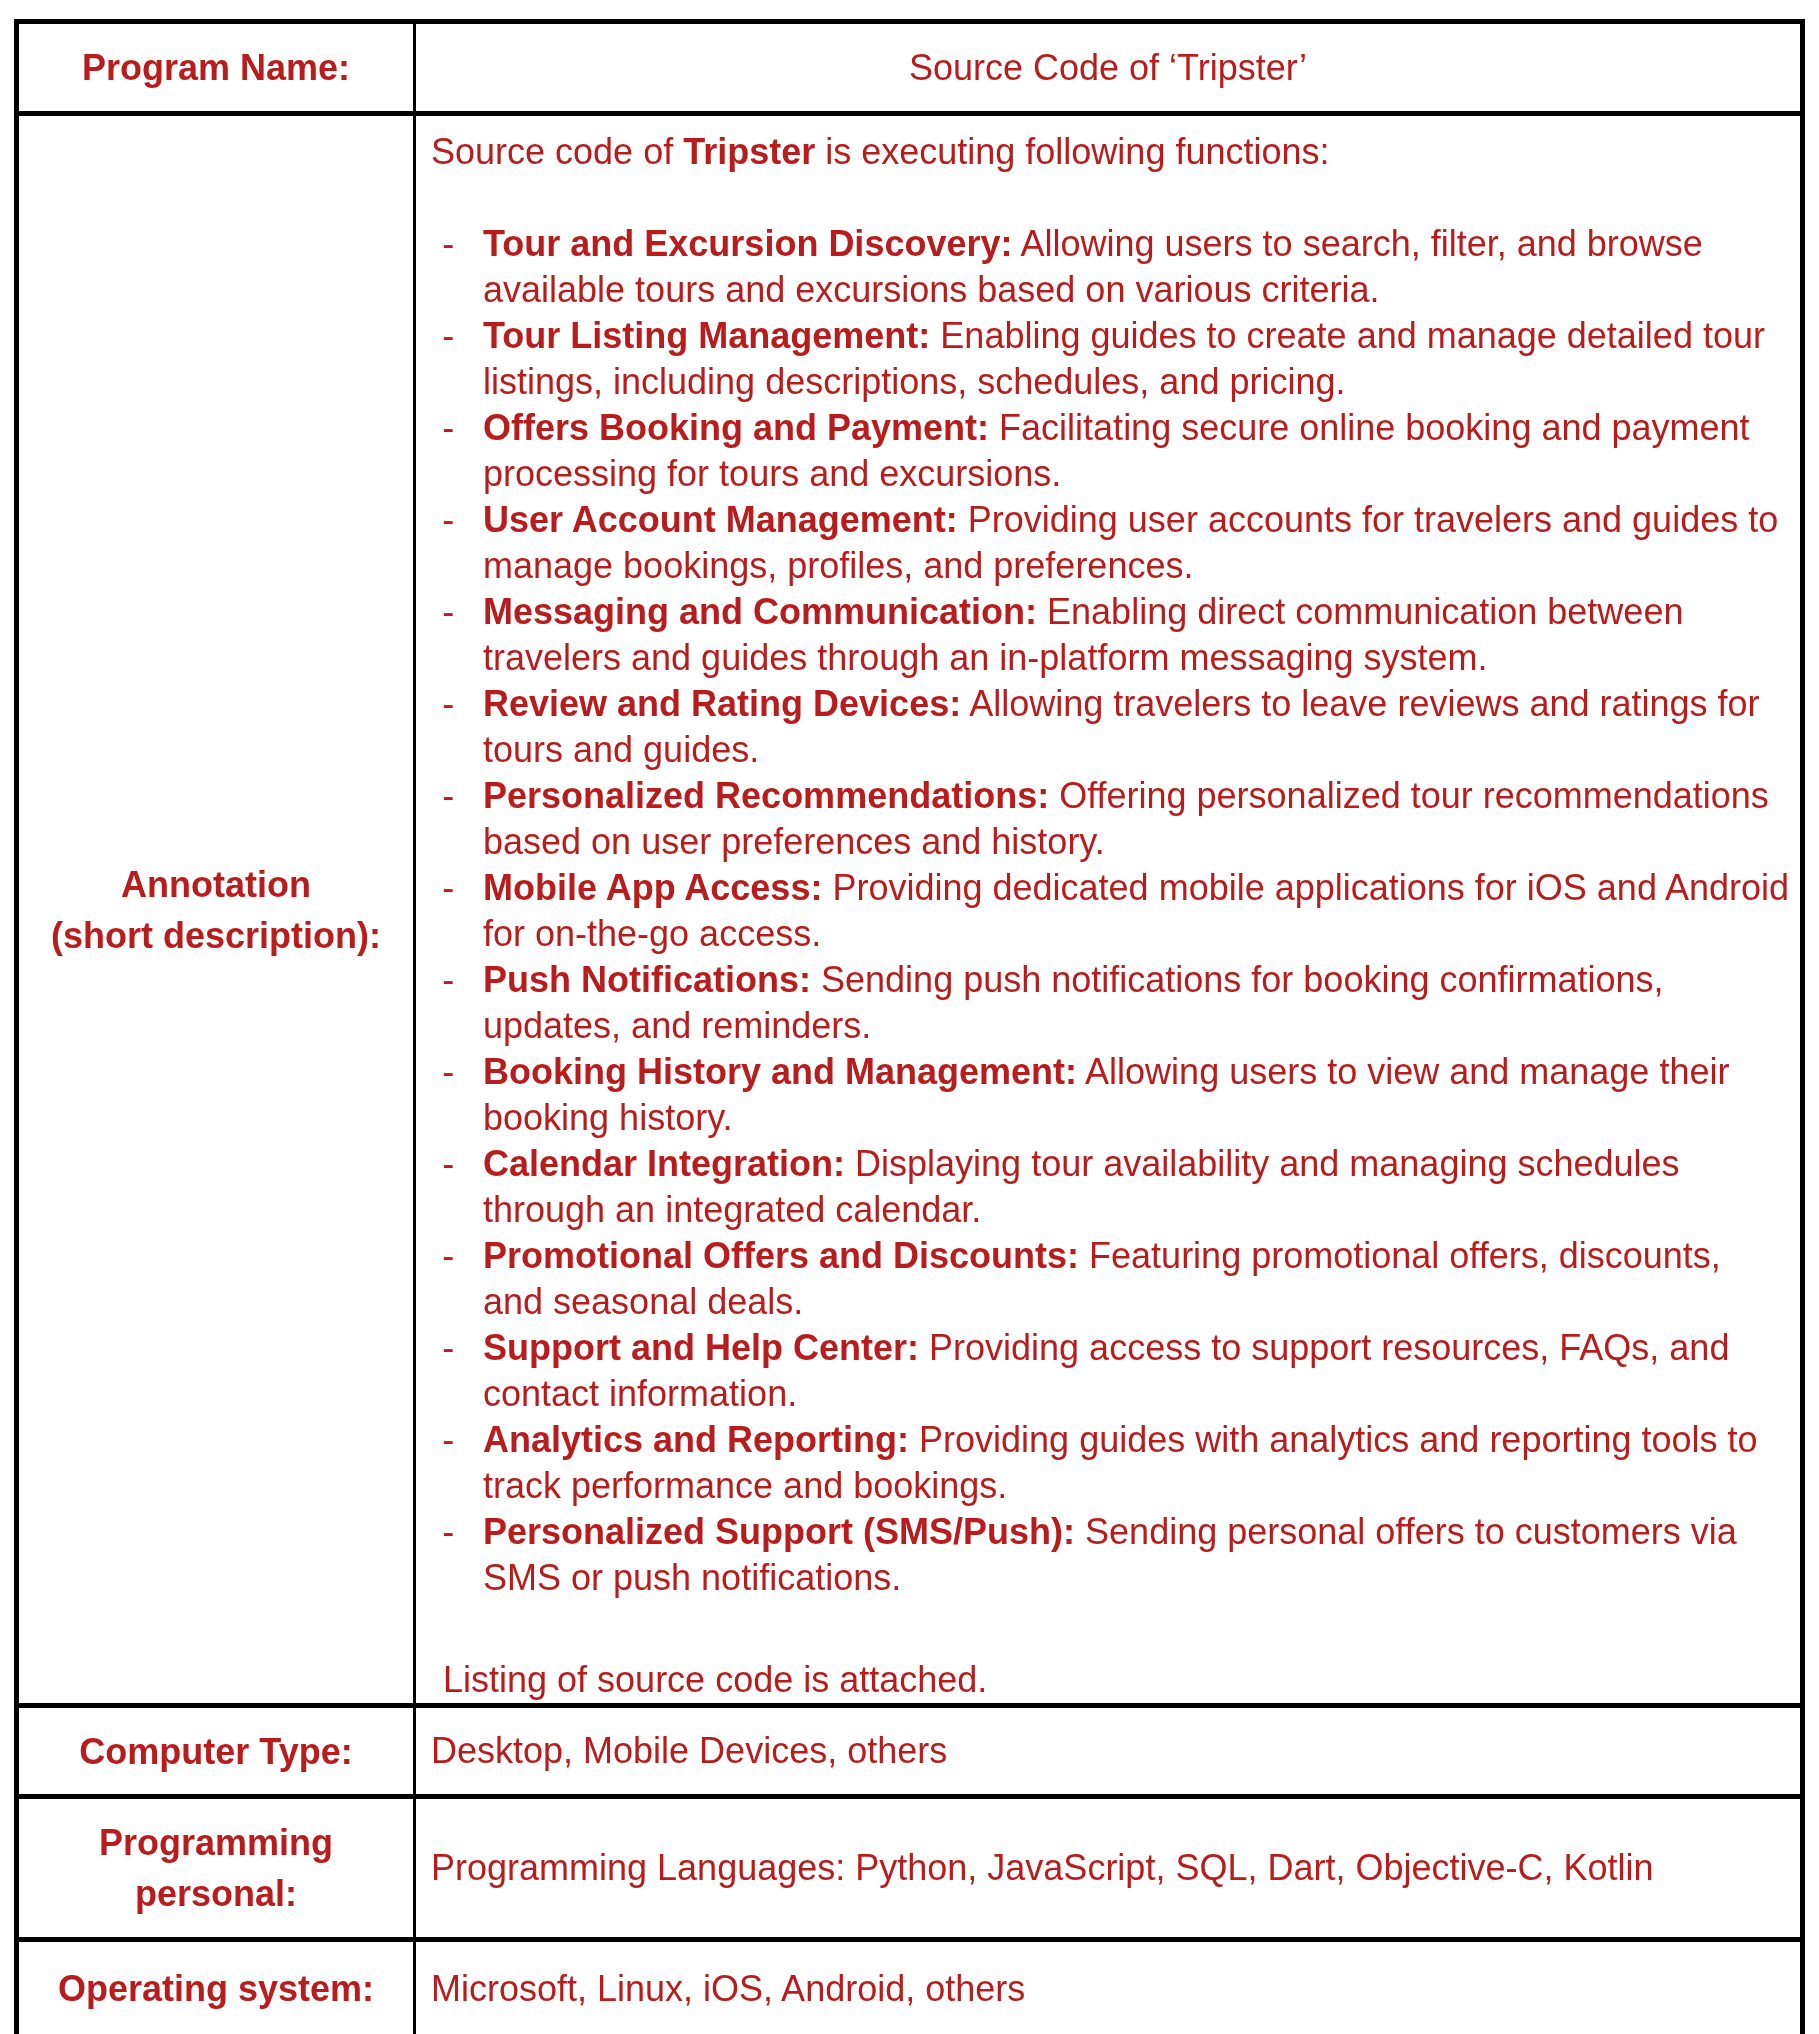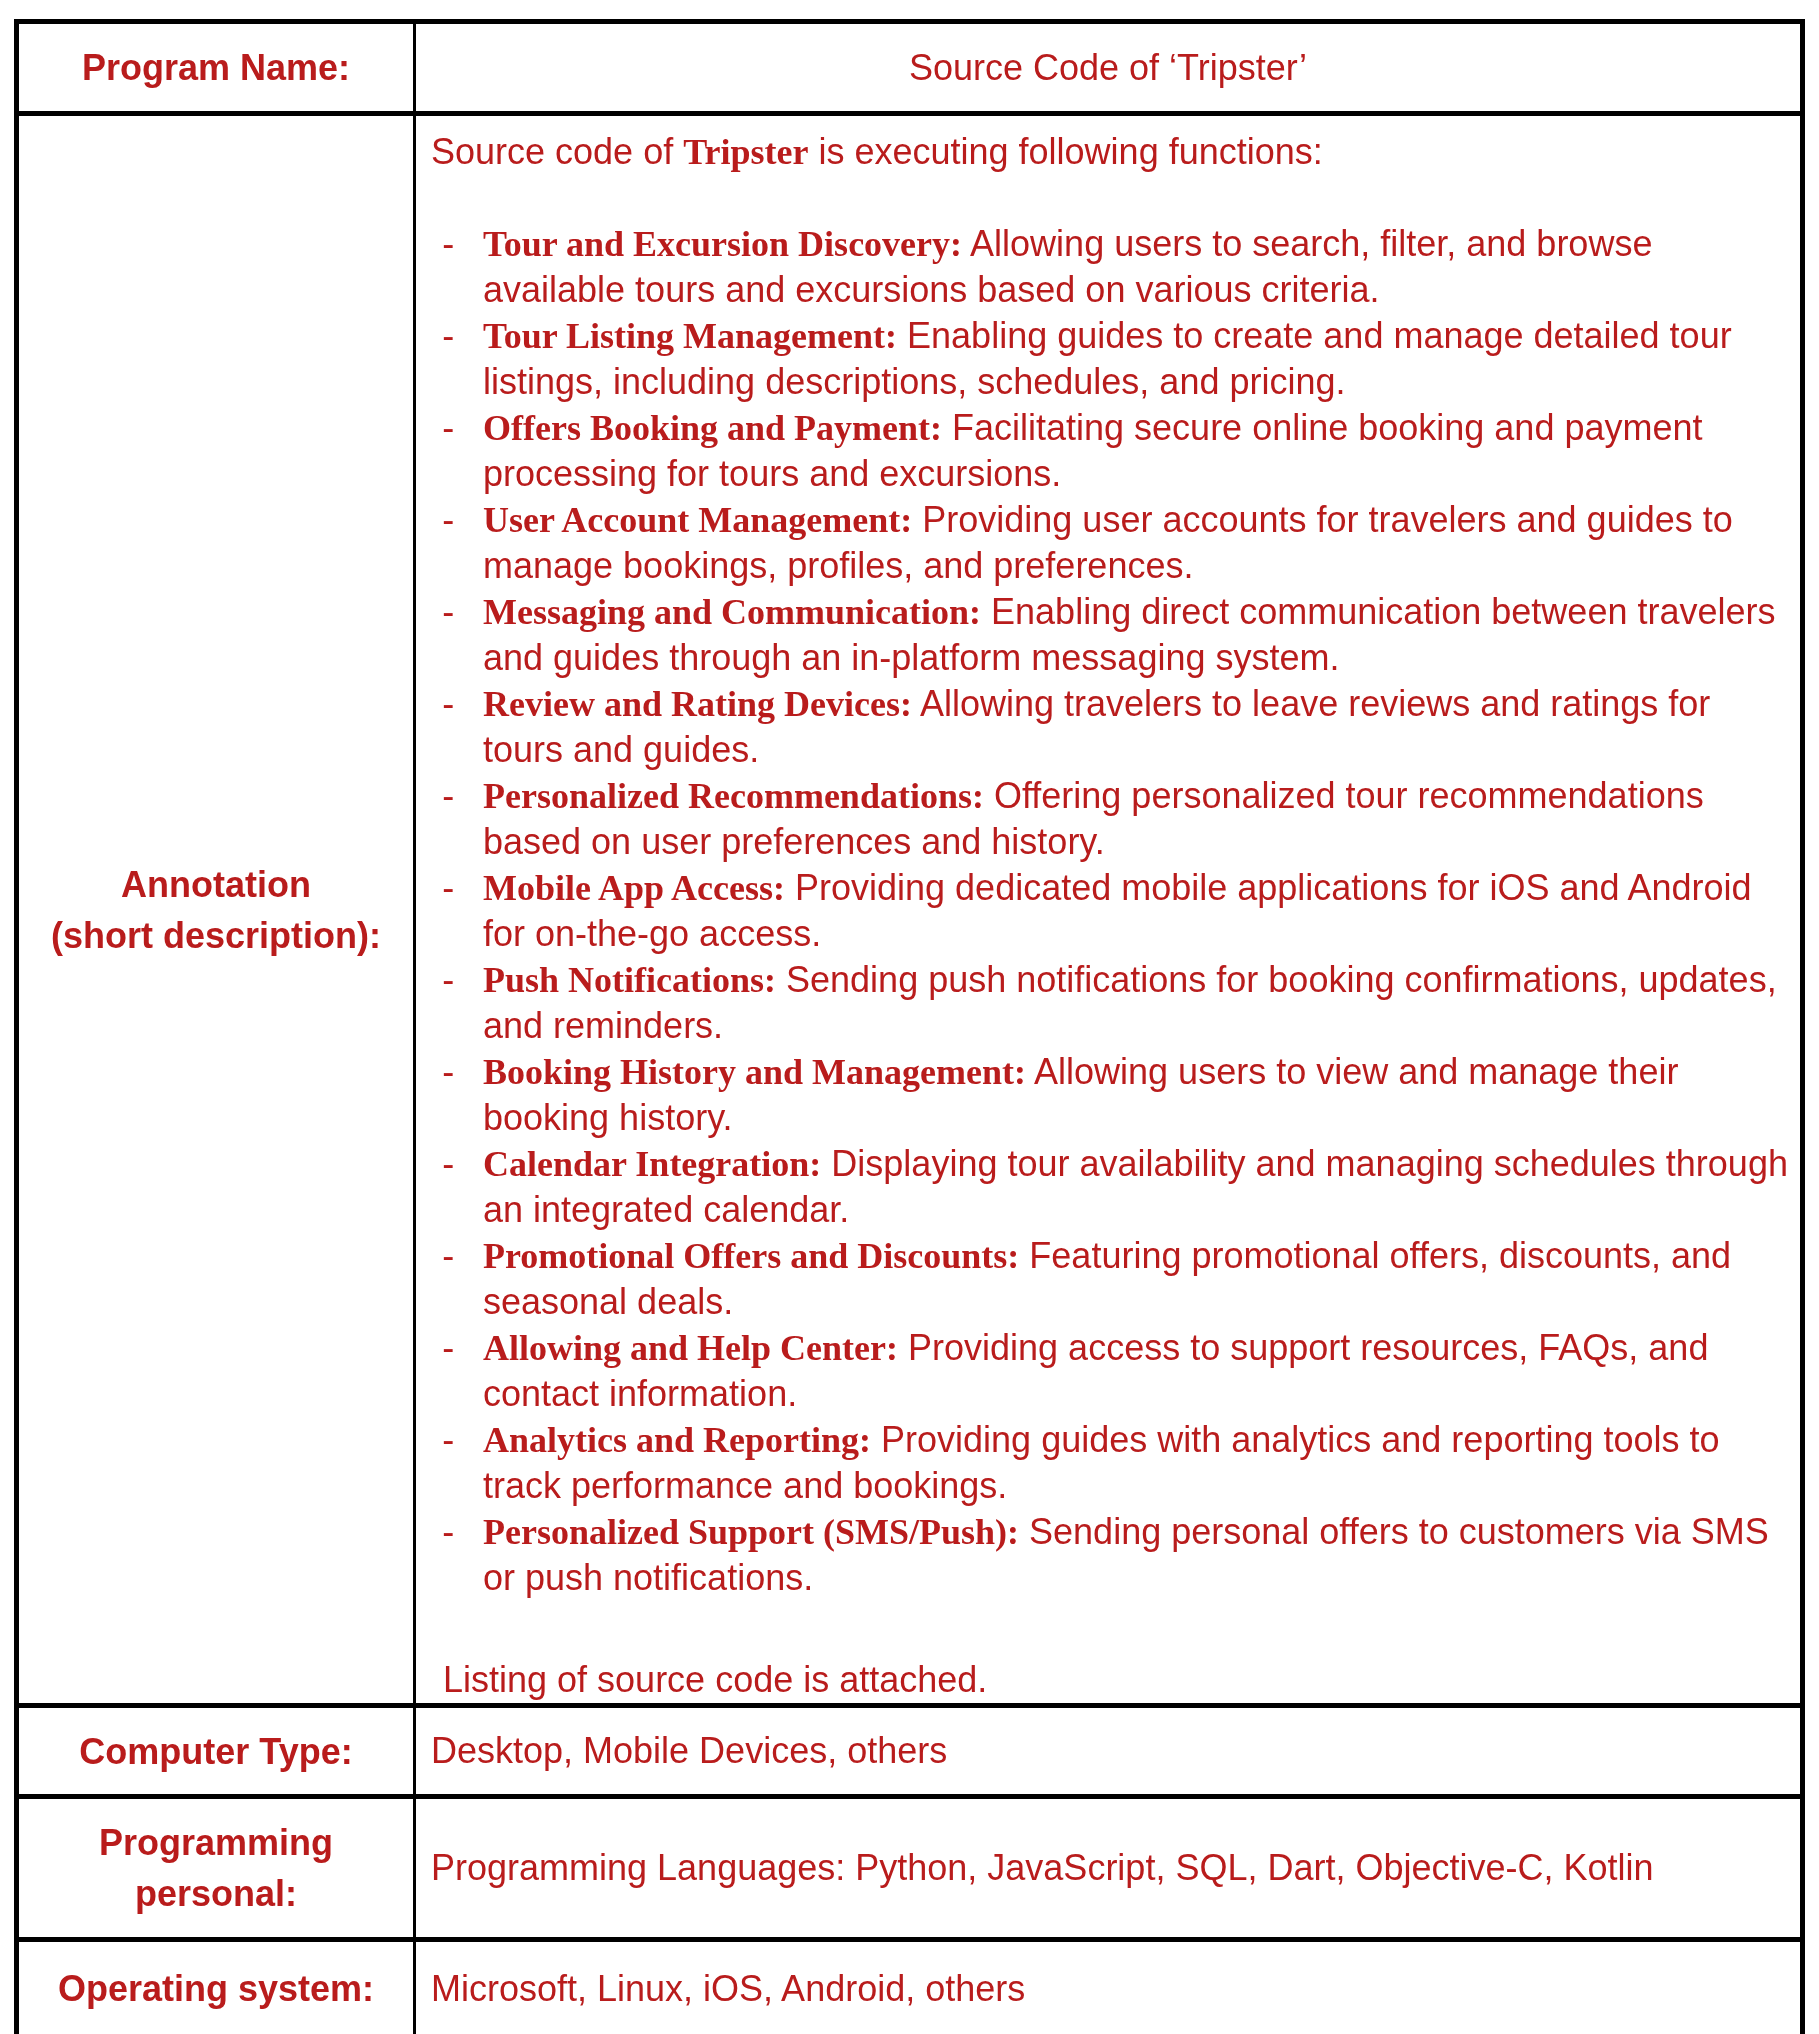--- a/index.html
+++ b/index.html
@@ -64,21 +64,21 @@
     position: relative;
     padding-left: 52px;
   }
   .dash {
     position: absolute;
     left: 11.2px;
     top: 0;
   }
   .closing { margin: 56px 0 0 12px; }
   .block { display: block; }
-  strong { font-weight: bold; font-family: Liberation Serif, serif; }
+  strong { font-weight: bold; }
 </style>
 </head>
 <body>
 
 <table class="doc-table">
   <colgroup>
       <col class="col1">
       <col class="col2">
     </colgroup>
 
@@ -140,21 +140,21 @@
 
           <div class="fn-item">
             <span class="dash">-</span><strong>Calendar Integration:</strong> <span>Displaying tour availability and managing schedules through an integrated calendar.</span>
           </div>
 
           <div class="fn-item">
             <span class="dash">-</span><strong>Promotional Offers and Discounts:</strong> <span>Featuring promotional offers, discounts, and seasonal deals.</span>
           </div>
 
           <div class="fn-item">
-            <span class="dash">-</span><strong>Allowing and Help Center:</strong> <span>Providing access to support resources, FAQs, and contact information.</span>
+            <span class="dash">-</span><strong>Support and Help Center:</strong> <span>Providing access to support resources, FAQs, and contact information.</span>
           </div>
 
           <div class="fn-item">
             <span class="dash">-</span><strong>Analytics and Reporting:</strong> <span>Providing guides with analytics and reporting tools to track performance and bookings.</span>
           </div>
 
           <div class="fn-item">
             <span class="dash">-</span><strong>Personalized Support (SMS/Push):</strong> <span>Sending personal offers to customers via SMS or push notifications.</span>
           </div>
         </div>

